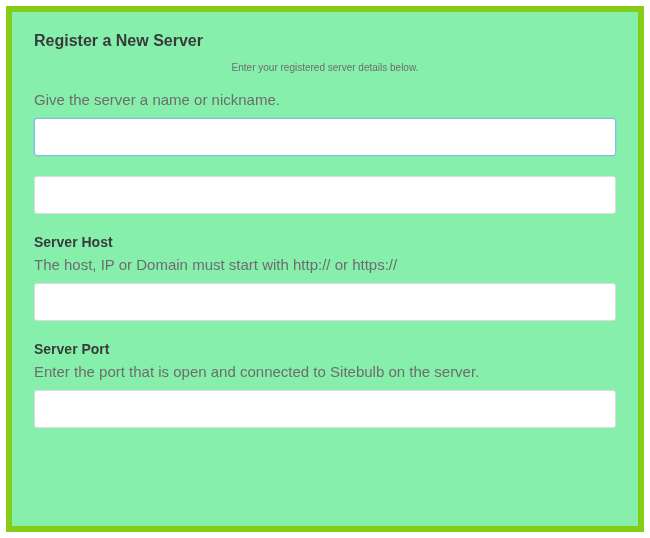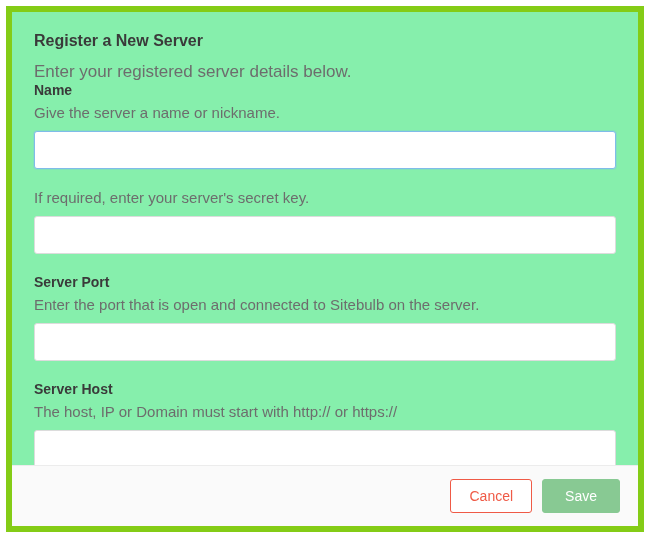--- a/index.html
+++ b/index.html
@@ -25,22 +25,24 @@
       padding: 20px 22px 10px 22px;
       overflow: hidden;
     }
     .modal-title {
       font-size: 16px;
       font-weight: 600;
       color: #3a3a3a;
       margin-bottom: 12px;
     }
     .modal-subtitle {
-      font-size: 17px;
+      font-size: 10px;
       color: #6d6d6d;
+      margin-bottom: 18px;
+      text-align: center;
     }
     .field {
       margin-bottom: 20px;
     }
     .field-label {
       font-size: 14px;
       font-weight: 600;
       color: #3a3a3a;
       margin-bottom: 6px;
     }
@@ -95,40 +97,34 @@
   </style>
 </head>
 <body>
 
 <div class="modal">
   <div class="modal-body">
     <div class="modal-title">Register a New Server</div>
     <div class="modal-subtitle">Enter your registered server details below.</div>
 
     <div class="field">
-      <div class="field-label">Name</div>
       <div class="field-help">Give the server a name or nickname.</div>
       <input type="text" class="text-input focused" autofocus="" value="" style="">
     </div>
 
     <div class="field">
-      <div class="field-help">If required, enter your server's secret key.</div>
+      <input type="text" class="text-input" value="" style="">
+    </div>
+
+    <div class="field">
+      <div class="field-label">Server Host</div>
+      <div class="field-help">The host, IP or Domain must start with http:// or https://</div>
       <input type="text" class="text-input" value="" style="">
     </div>
 
     <div class="field">
       <div class="field-label">Server Port</div>
       <div class="field-help">Enter the port that is open and connected to Sitebulb on the server.</div>
       <input type="text" class="text-input" value="" style="">
     </div>
-
-    <div class="field">
-      <div class="field-label">Server Host</div>
-      <div class="field-help">The host, IP or Domain must start with http:// or https://</div>
-      <input type="text" class="text-input" value="" style="">
-    </div>
   </div>
 
-  <div class="modal-footer">
-    <div class="btn btn-cancel">Cancel</div>
-    <div class="btn btn-save">Save</div>
-  </div>
 </div>
 
 </body></html>

